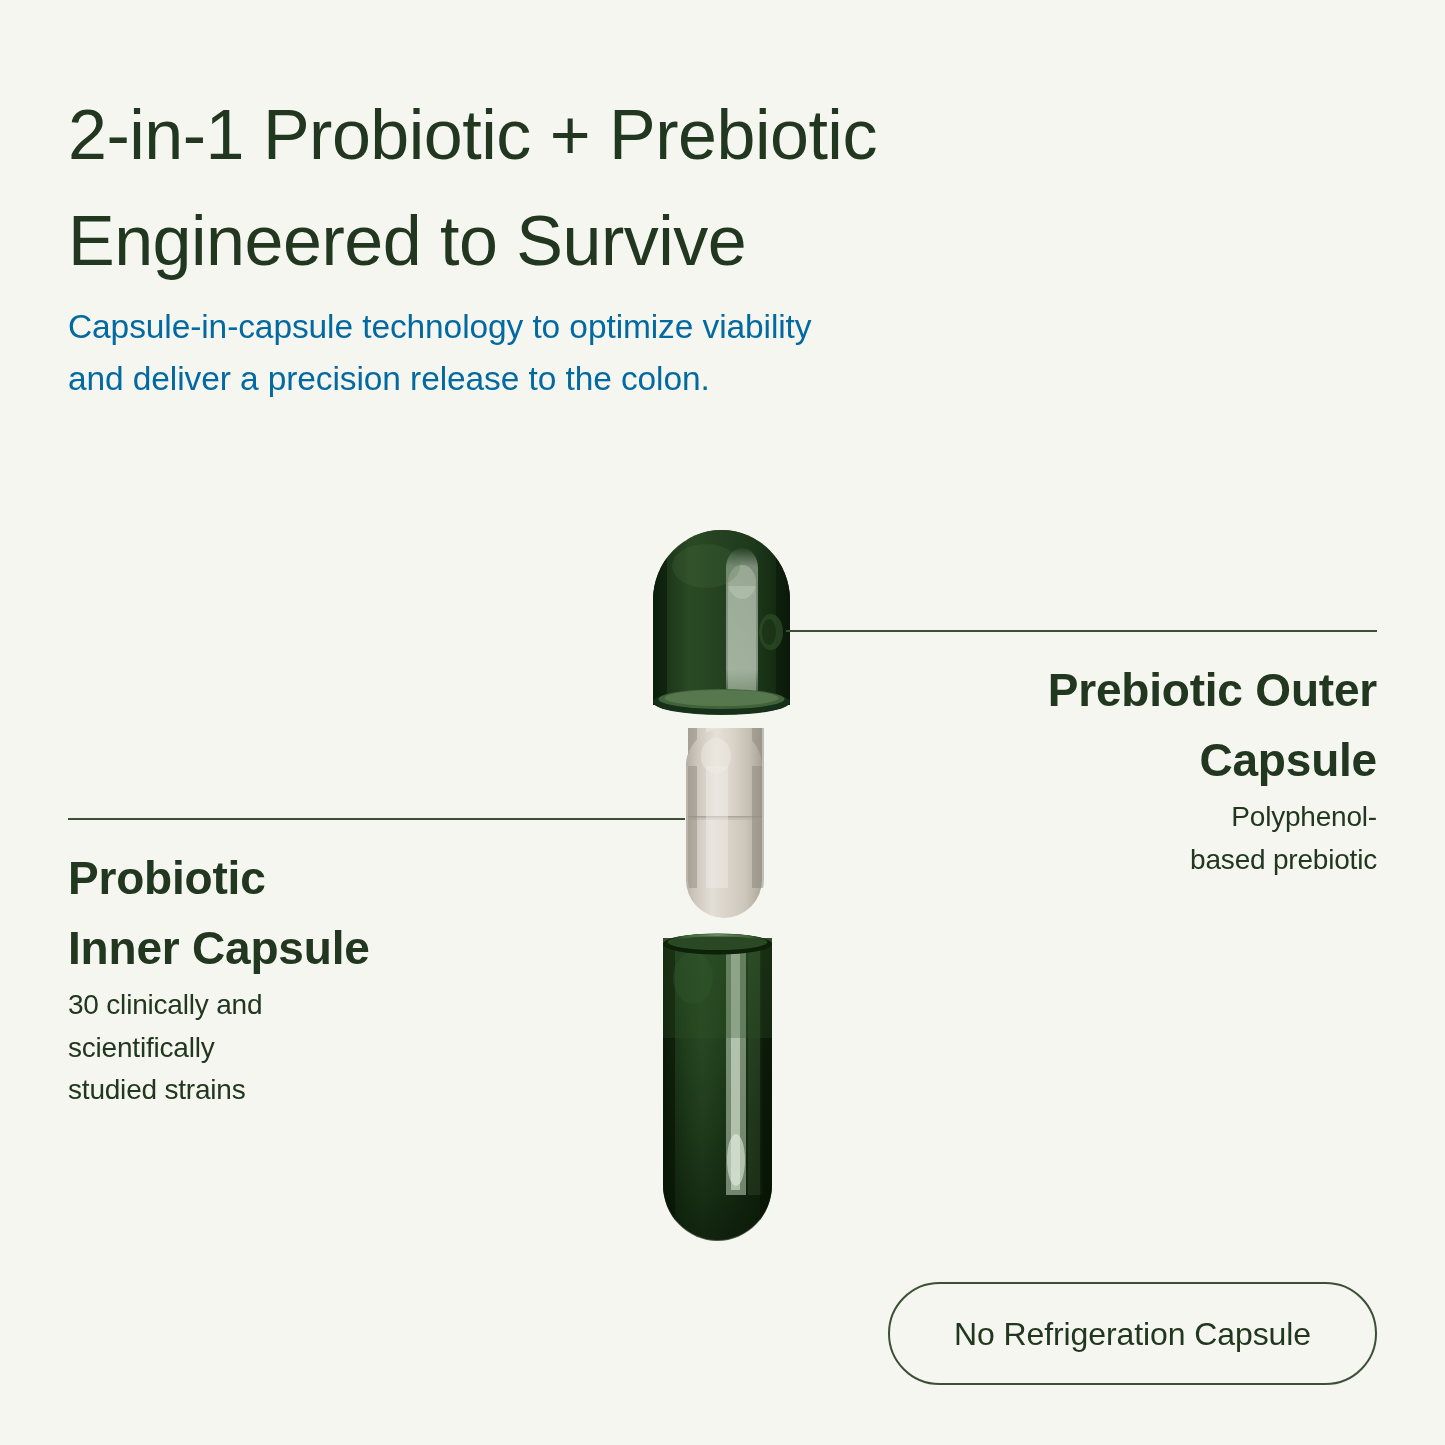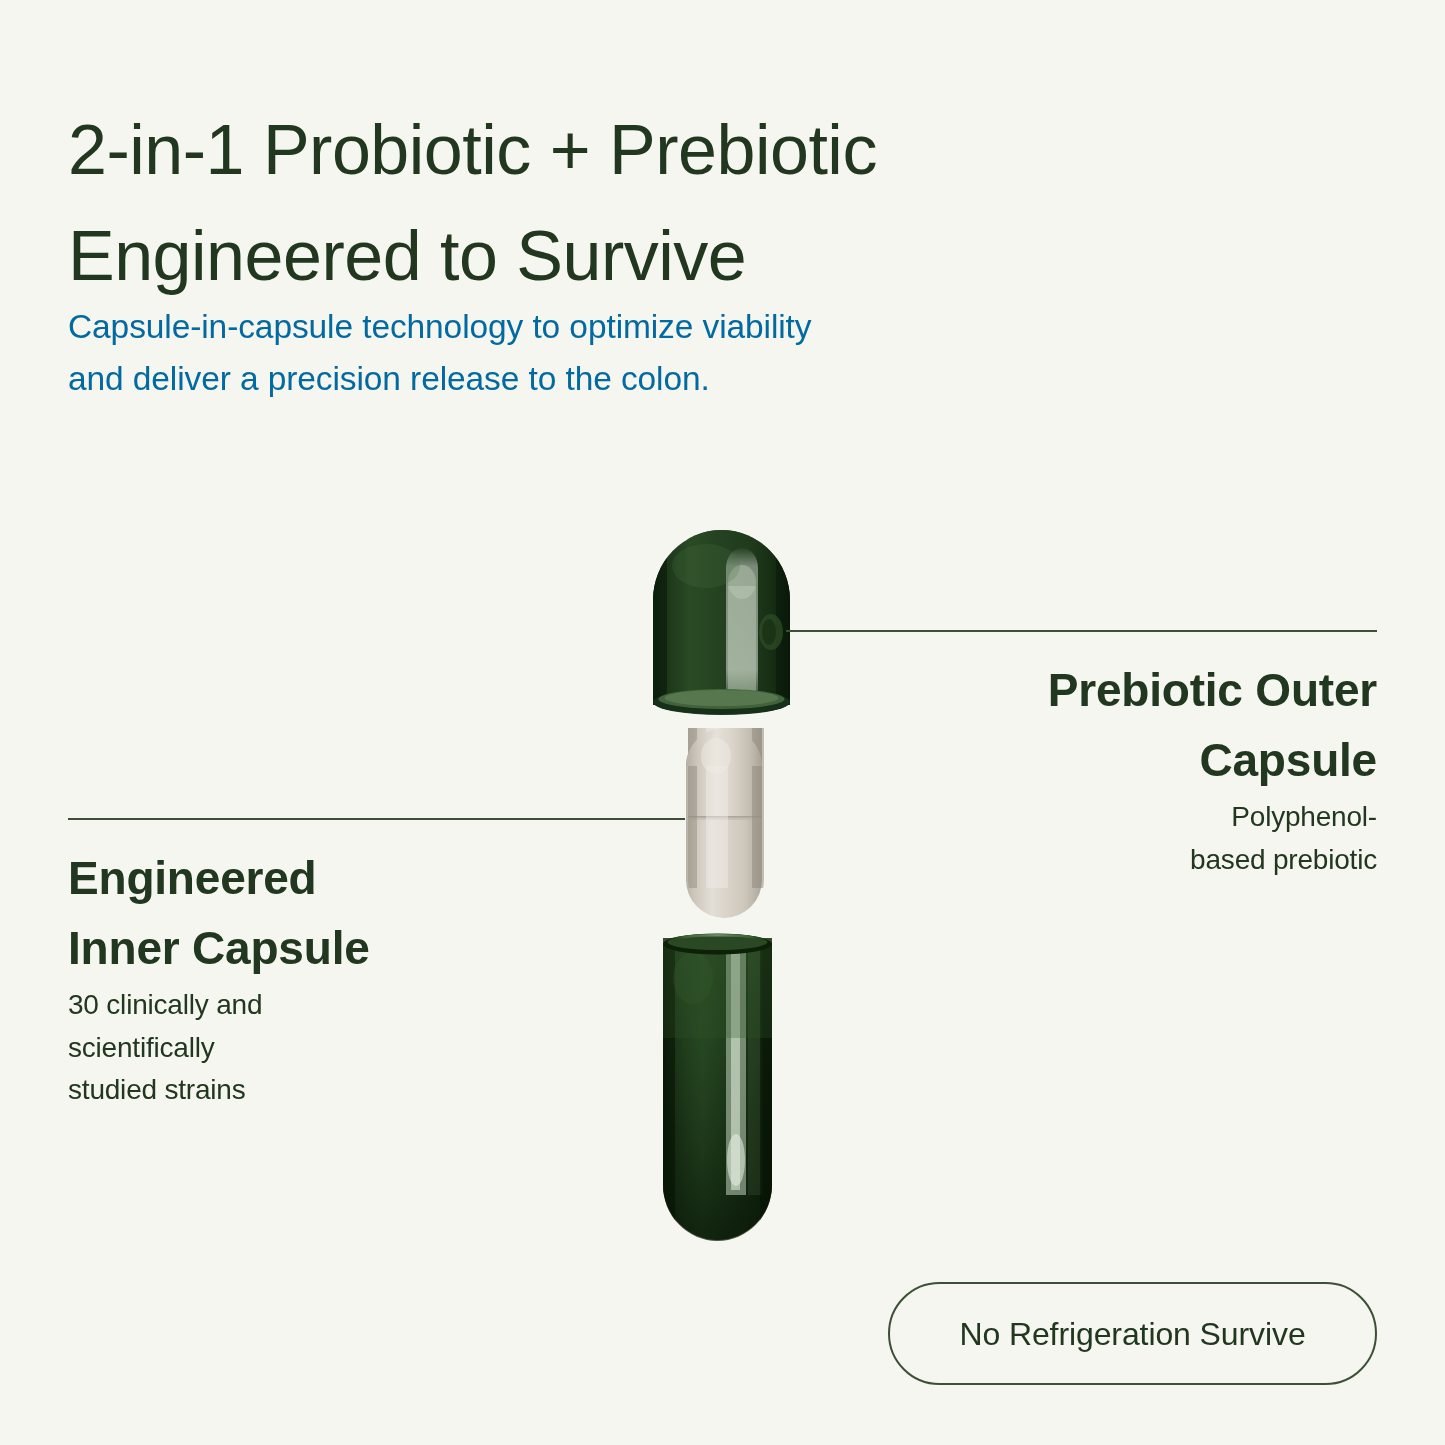--- a/index.html
+++ b/index.html
@@ -20,21 +20,21 @@
     left: 0; top: 0;
     width: 1445px;
     height: 1445px;
     background: #f5f6ef;
   }
 
   
   .headline {
     position: absolute;
     left: 68px;
-    top: 97px;
+    top: 82px;
     width: 1050px;
     font-size: 70px;
     line-height: 1.52;
     font-weight: 400;
     letter-spacing: -0.5px;
     color: #22371f;
     white-space: pre-line;
   }
   .subhead {
     position: absolute;
@@ -293,24 +293,24 @@
   <div class="leader-line leader-left"></div>
 
   <div class="callout callout-right">
     <div class="c-title">Prebiotic Outer
 Capsule</div>
     <div class="c-desc">Polyphenol-
 based prebiotic</div>
   </div>
 
   <div class="callout callout-left">
-    <div class="c-title">Engineered
+    <div class="c-title">Probiotic
 Inner Capsule</div>
     <div class="c-desc">30 clinically and
 scientifically
 studied strains</div>
   </div>
 
   <div class="badge">
-    <span class="badge-label">No Refrigeration Survive</span>
+    <span class="badge-label">No Refrigeration Capsule</span>
   </div>
 
 </div>
 
 </body></html>

